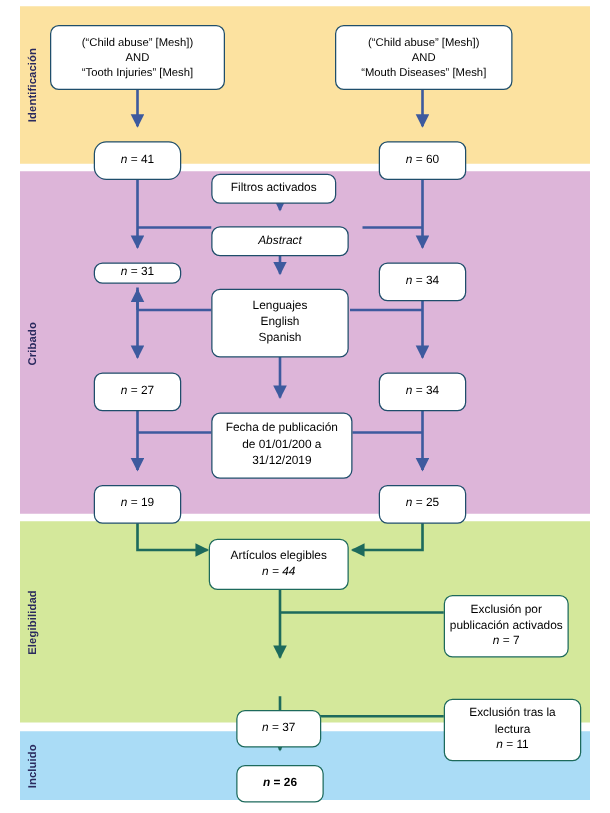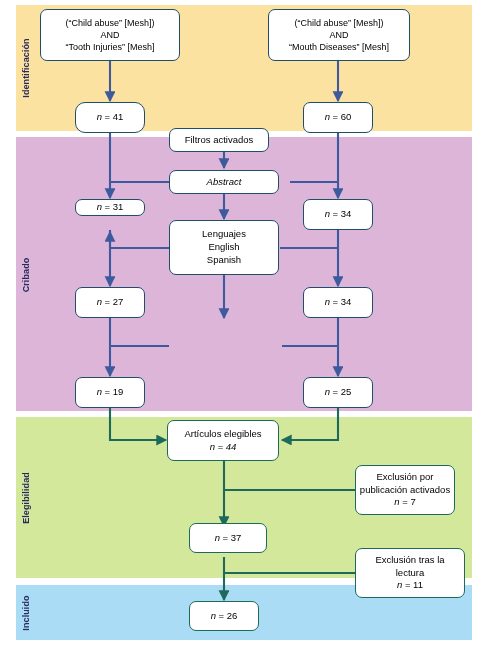--- a/index.html
+++ b/index.html
@@ -44,20 +44,21 @@
     border-radius:7px;
     display:flex;
     align-items:center;
     justify-content:center;
     text-align:center;
     color:#000;
     font-size:9.5px;
     line-height:1.35;
     padding:2px 4px;
     z-index:5;
+    margin-top:11px;
   }
   .node.teal{border-color:#1d6a5c;}
   .node .ital{font-style:italic;}
   .node .ln{display:block;white-space:nowrap;}
   .nvar{font-style:italic;}
   .q{font-size:9px;}
 </style>
 </head>
 <body>
 
@@ -163,20 +164,27 @@
       <span class="ln">Lenguajes</span>
       <span class="ln">English</span>
       <span class="ln">Spanish</span>
     </div>
   </div>
 
   <div class="node" style="left:169px;top:170px;width:110px;height:24px;">
     <span class="ital">Abstract</span>
   </div>
 
+  <div class="node" style="left:169px;top:319px;width:113px;height:53px;">
+    <div>
+      <span class="ln">Fecha de publicación</span>
+      <span class="ln">de 01/01/200 a</span>
+      <span class="ln">31/12/2019</span>
+    </div>
+  </div>
 
   <div class="node" style="left:75px;top:199px;width:70px;height:17px;">
     <span><i class="nvar">n</i>&nbsp;<span>= 31</span></span>
   </div>
   <div class="node" style="left:303px;top:199px;width:70px;height:31px;">
     <span><i class="nvar">n</i>&nbsp;<span>= 34</span></span>
   </div>
 
   <div class="node" style="left:75px;top:287px;width:70px;height:31px;">
     <span><i class="nvar">n</i>&nbsp;<span>= 27</span></span>
@@ -200,29 +208,29 @@
   </div>
 
   <div class="node teal" style="left:355px;top:465px;width:100px;height:50px;">
     <div>
       <span class="ln">Exclusión por</span>
       <span class="ln">publicación activados</span>
       <span class="ln"><i class="nvar">n</i>&nbsp;<span>= 7</span></span>
     </div>
   </div>
 
-  <div class="node teal" style="left:189px;top:523px;width:78px;height:30px;">
+  <div class="node teal" style="left:189px;top:557px;width:68px;height:30px;">
     <span><i class="nvar">n</i>&nbsp;<span>= 37</span></span>
   </div>
 
   <div class="node teal" style="left:355px;top:548px;width:110px;height:50px;">
     <div>
       <span class="ln">Exclusión tras la</span>
       <span class="ln">lectura</span>
       <span class="ln"><i class="nvar">n</i>&nbsp;<span>= 11</span></span>
     </div>
   </div>
 
-  <div class="node teal" style="left:189px;top:601px;width:70px;height:30px;">
+  <div class="node teal" style="left:189px;top:601px;width:70px;height:30px;font-weight:bold;">
     <span><i class="nvar">n</i>&nbsp;<span>= 26</span></span>
   </div>
 
 </div>
 
 </body></html>

